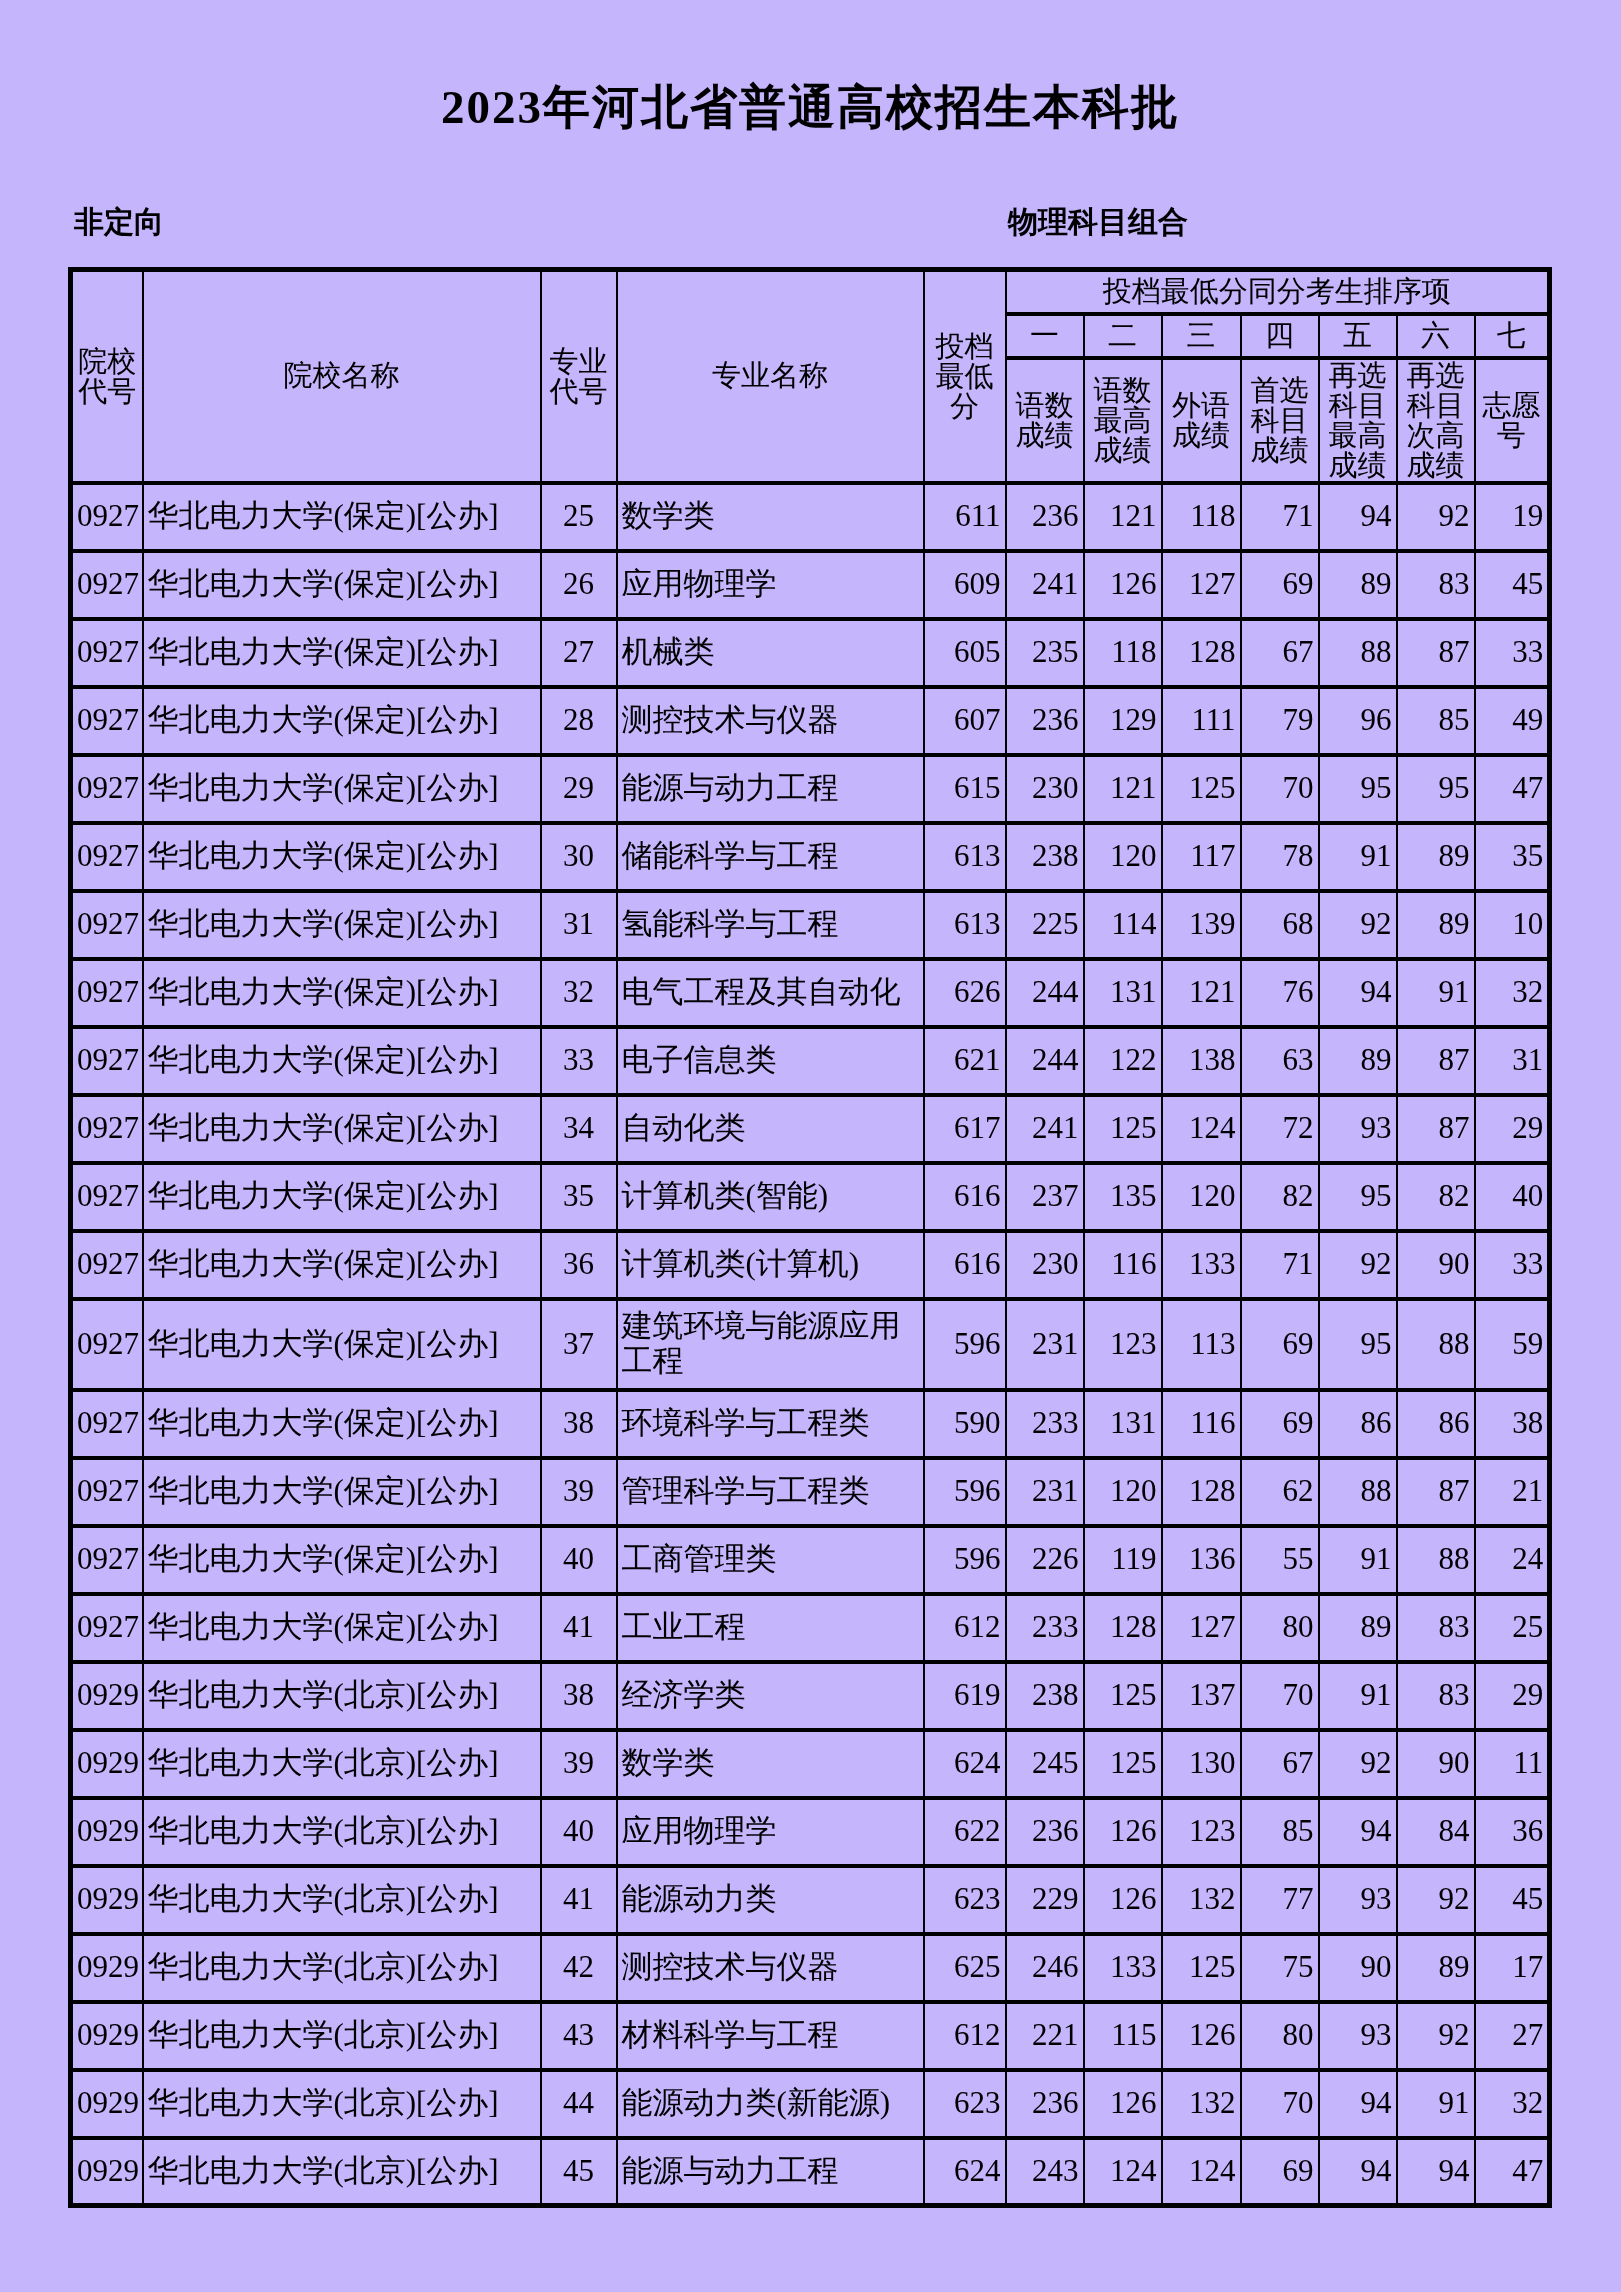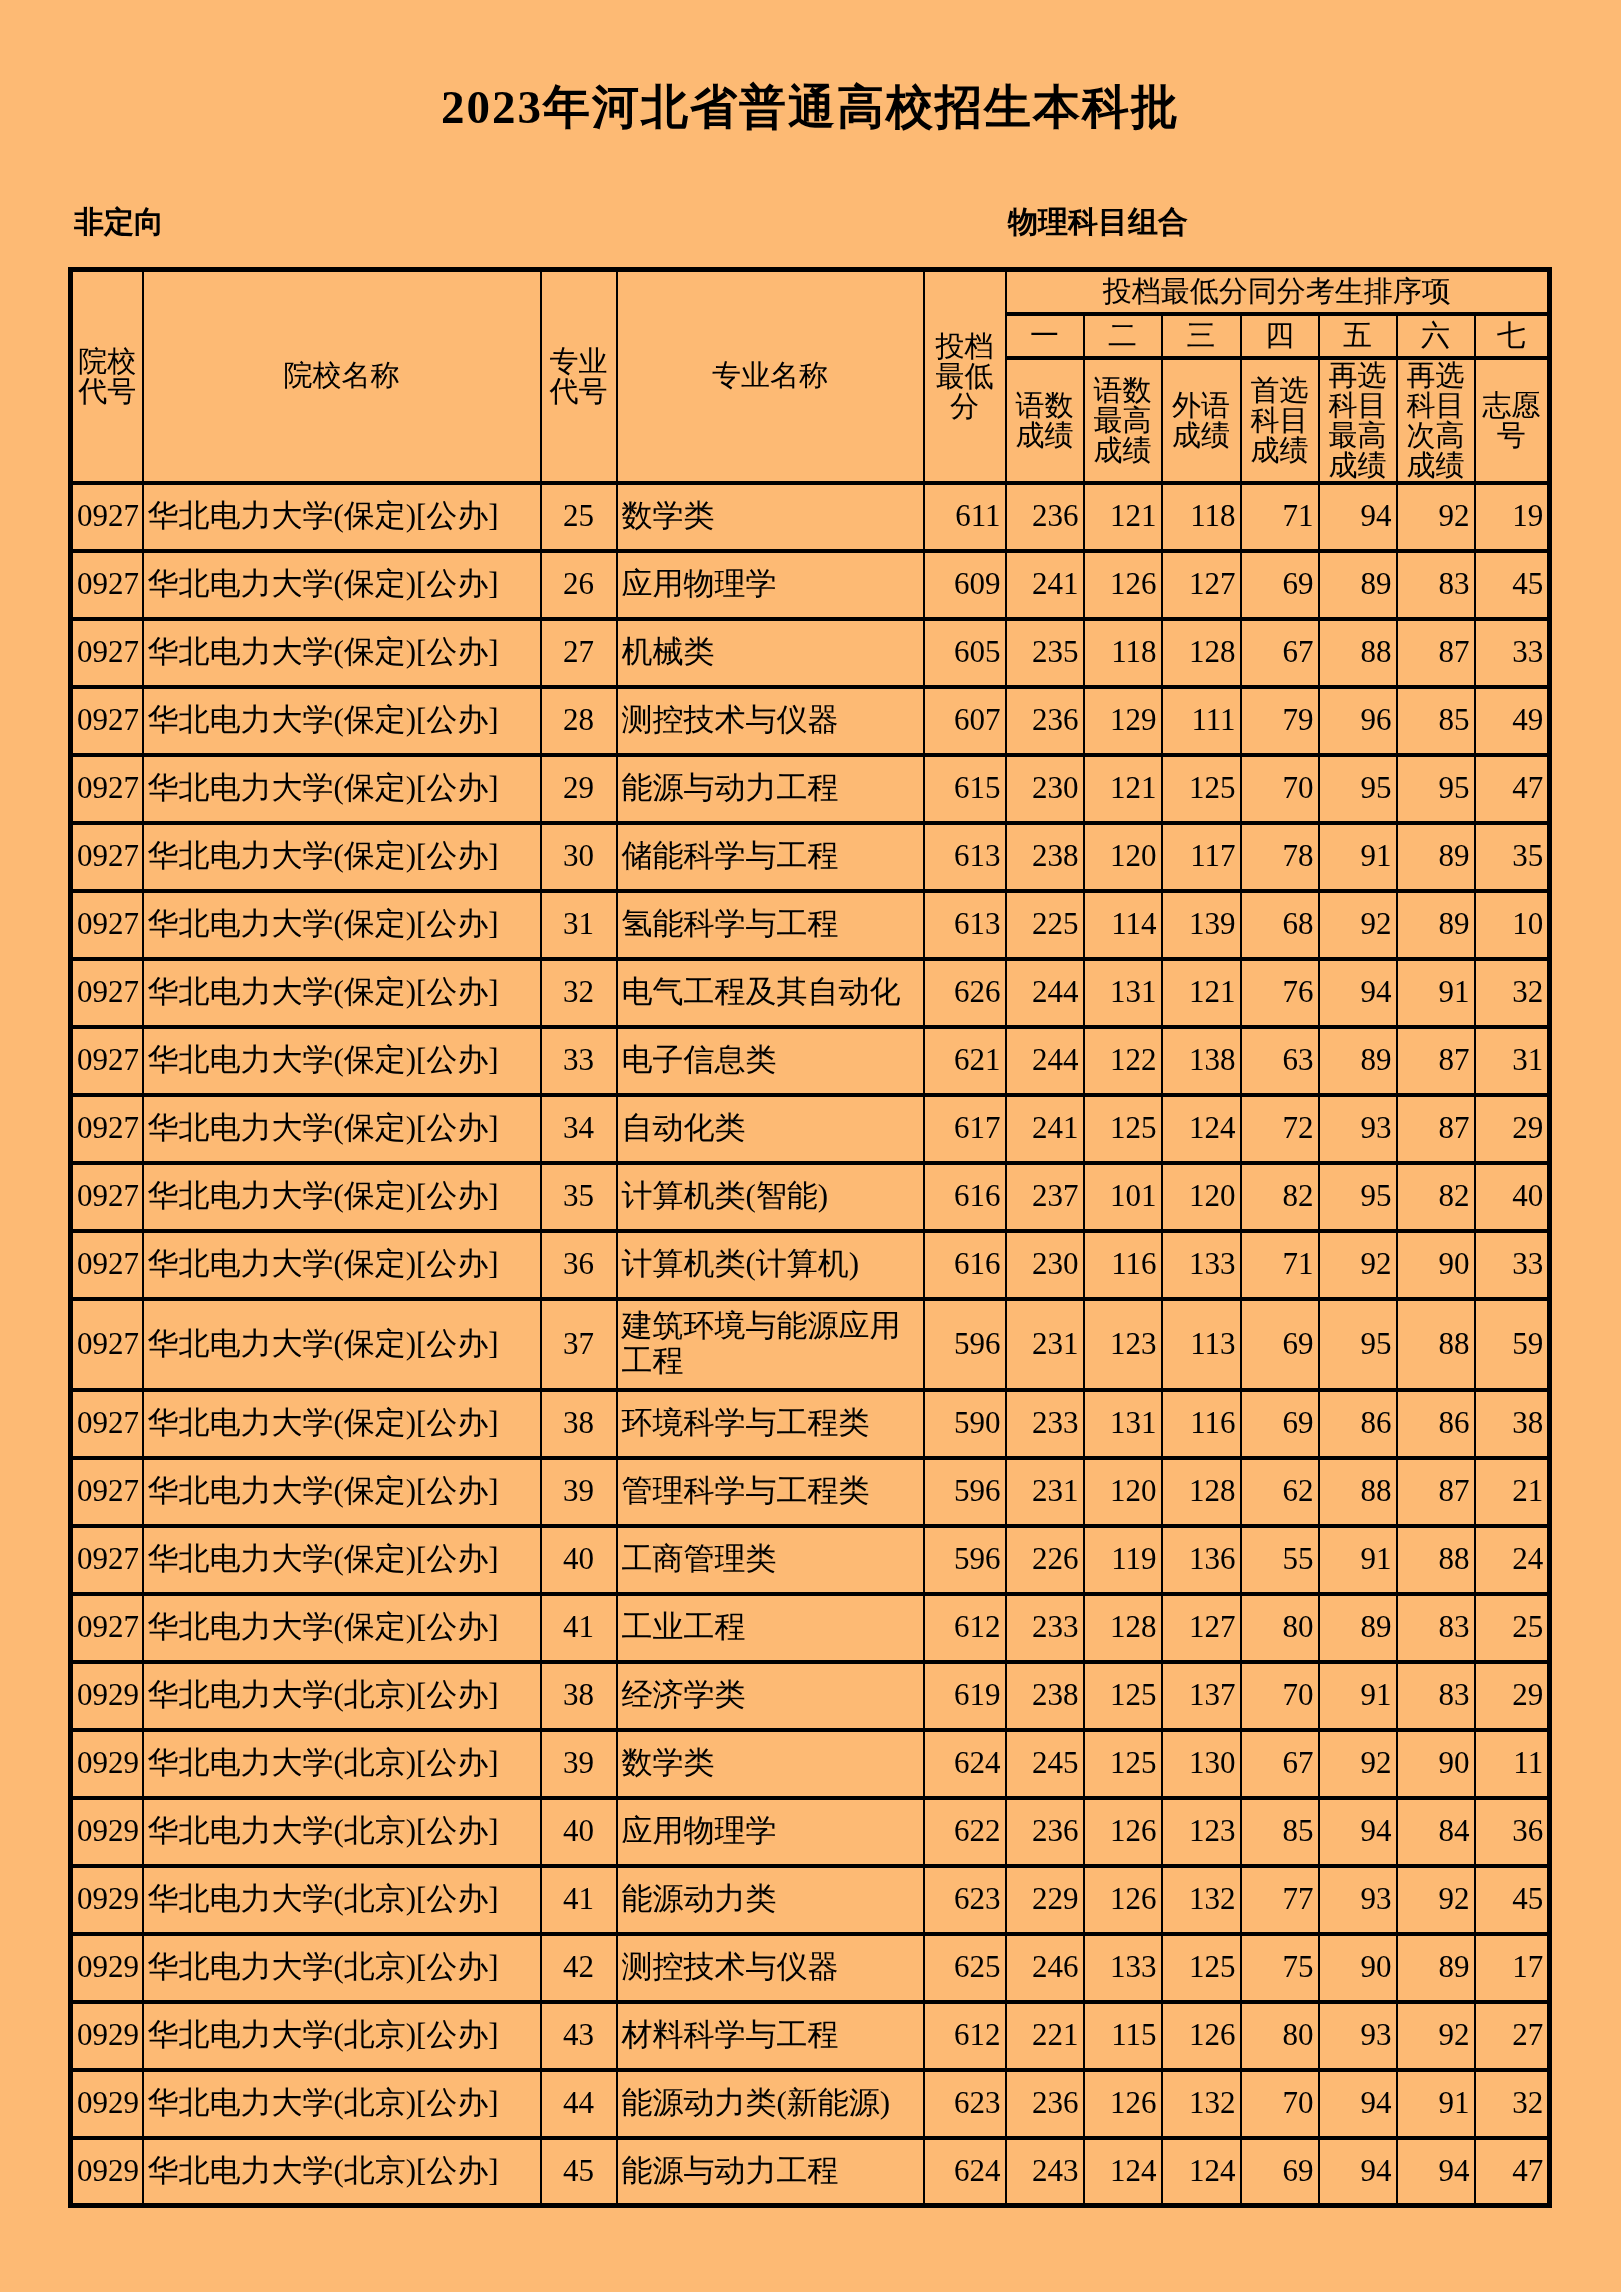--- a/index.html
+++ b/index.html
@@ -1,20 +1,20 @@
 <!DOCTYPE html>
 <html><head>
 <meta charset="utf-8">
 <style>
   html,body { margin:0; padding:0; background:#fff; }
   #page {
     position: relative;
     width: 1621px;
     height: 2293px;
-    background: #fdba74;
+    background: #c4b5fd;
     color: #000000;
     font-family: "Liberation Serif", "DejaVu Serif", serif;
     overflow: hidden;
   }
   .title-line {
     position: absolute;
     left: 0;
     width: 100%;
     text-align: center;
     font-size: 47px;
@@ -294,21 +294,21 @@
           <td class="c-num">87</td>
           <td class="c-num">29</td>
         </tr>
         <tr>
           <td class="c-center">0927</td>
           <td class="c-left">华北电力大学(保定)[公办]</td>
           <td class="c-center">35</td>
           <td class="c-left">计算机类(智能)</td>
           <td class="c-num">616</td>
           <td class="c-num">237</td>
-          <td class="c-num">101</td>
+          <td class="c-num">135</td>
           <td class="c-num">120</td>
           <td class="c-num">82</td>
           <td class="c-num">95</td>
           <td class="c-num">82</td>
           <td class="c-num">40</td>
         </tr>
         <tr>
           <td class="c-center">0927</td>
           <td class="c-left">华北电力大学(保定)[公办]</td>
           <td class="c-center">36</td>

